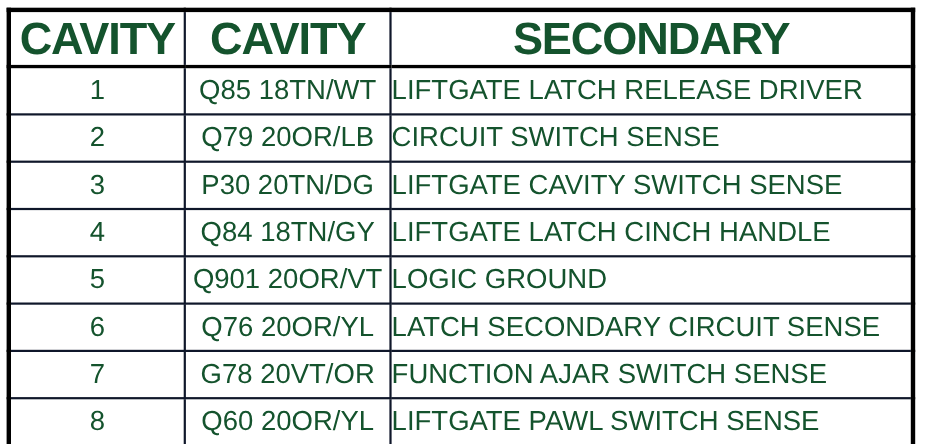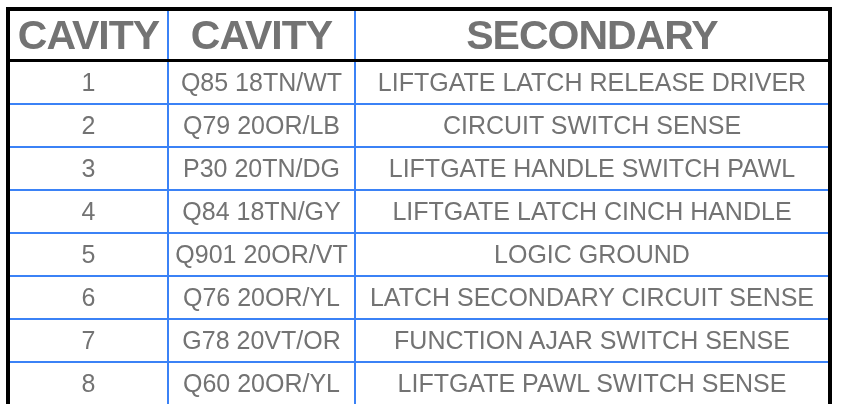--- a/index.html
+++ b/index.html
@@ -22,22 +22,22 @@
     top: 7px;
     width: 826px;
     height: 393px;
     border-collapse: collapse;
     table-layout: fixed;
     background: #ffffff;
     border: 4px solid #000000;
   }
   table.pinout th,
   table.pinout td {
-    border: 2px solid #3b82f6;
-    color: #737373;
+    border: 2px solid #0f172a;
+    color: #14532d;
     vertical-align: middle;
     padding: 0;
     overflow: hidden;
     white-space: nowrap;
   }
   table.pinout th {
     font-family: "Liberation Sans", sans-serif;
     font-weight: bold;
     font-size: 41px;
     letter-spacing: -1px;
@@ -47,21 +47,21 @@
     line-height: 1;
   }
   table.pinout td {
     font-family: "Liberation Sans", sans-serif;
     font-size: 25px;
     height: 41px;
     line-height: 1;
   }
   td.cavity   { text-align: center; }
   td.circuit  { text-align: center; padding-left: 7px; }
-  td.function { text-align: center; padding-left: 5px; }
+  td.function { text-align: left; padding-left: 5px; }
 </style>
 </head>
 <body>
 
 <div class="stage">
   <table class="pinout">
     <colgroup>
       <col style="width:160px">
       <col style="width:187px">
       <col>
@@ -80,21 +80,21 @@
         <td class="function">LIFTGATE LATCH RELEASE DRIVER</td>
       </tr>
       <tr>
         <td class="cavity">2</td>
         <td class="circuit">Q79 20OR/LB</td>
         <td class="function">CIRCUIT SWITCH SENSE</td>
       </tr>
       <tr>
         <td class="cavity">3</td>
         <td class="circuit">P30 20TN/DG</td>
-        <td class="function">LIFTGATE HANDLE SWITCH PAWL</td>
+        <td class="function">LIFTGATE CAVITY SWITCH SENSE</td>
       </tr>
       <tr>
         <td class="cavity">4</td>
         <td class="circuit">Q84 18TN/GY</td>
         <td class="function">LIFTGATE LATCH CINCH HANDLE</td>
       </tr>
       <tr>
         <td class="cavity">5</td>
         <td class="circuit">Q901 20OR/VT</td>
         <td class="function">LOGIC GROUND</td>

